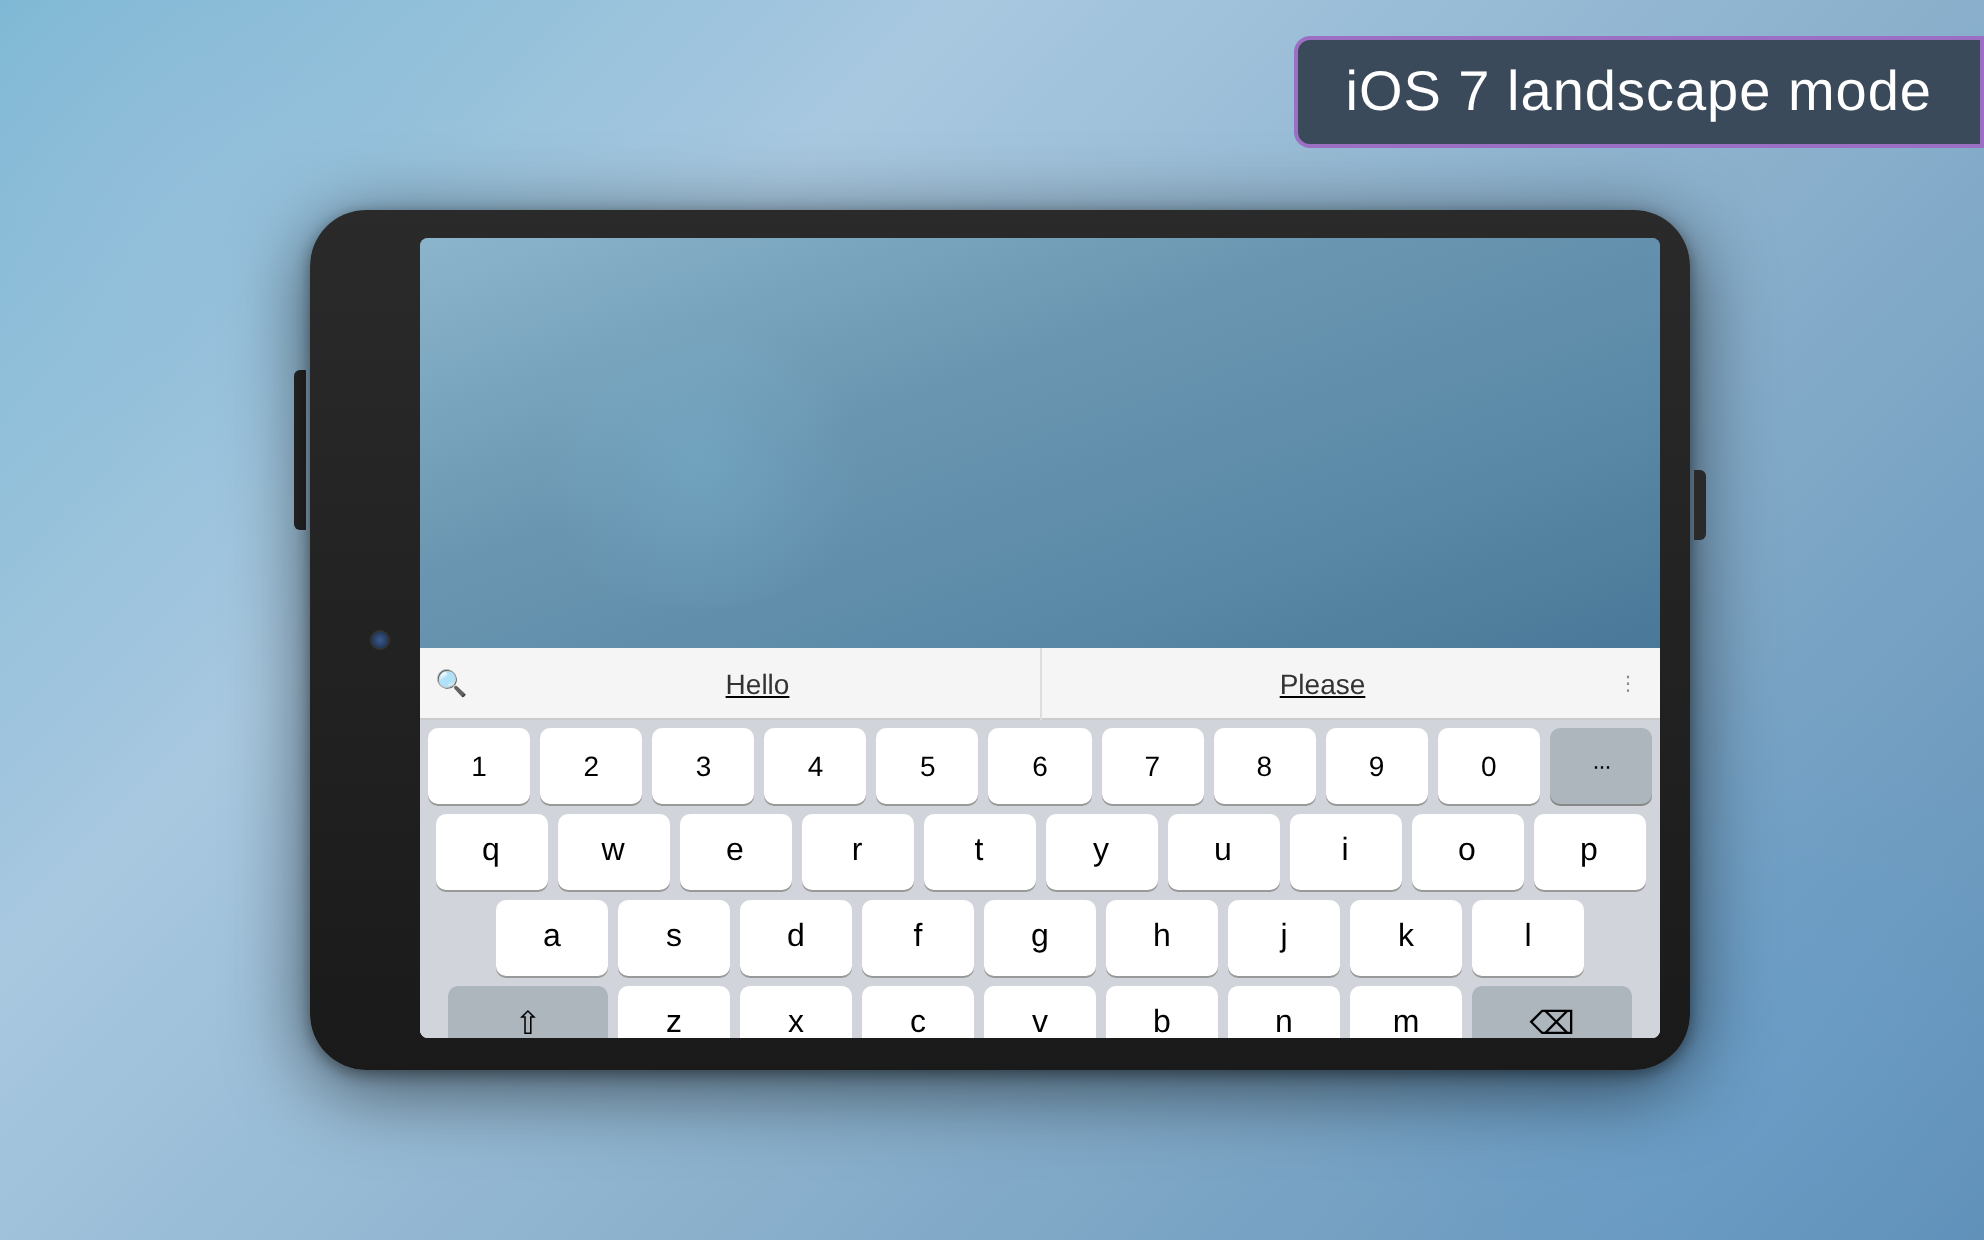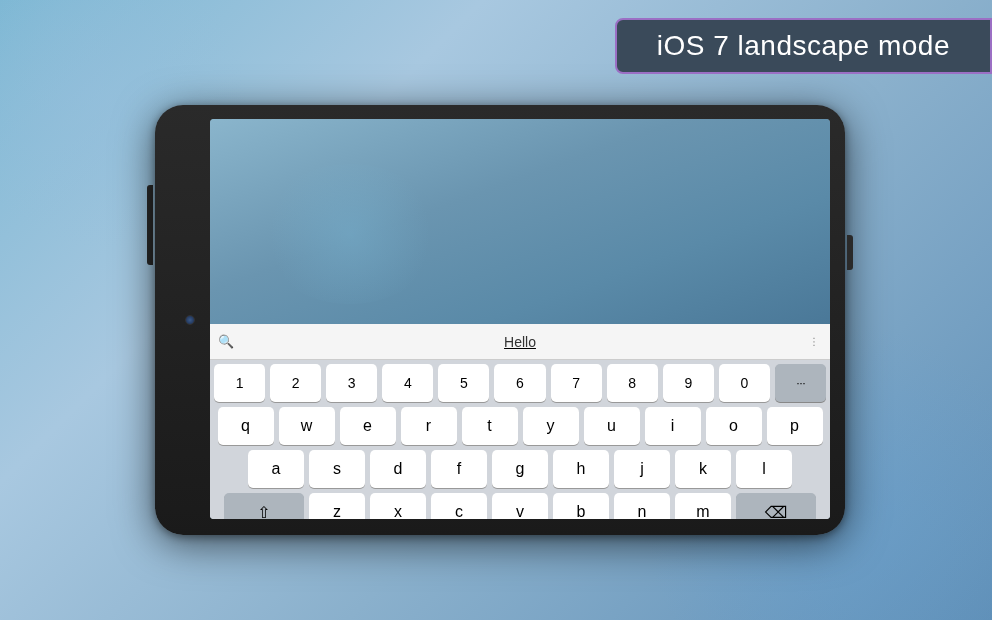--- a/index.html
+++ b/index.html
@@ -36,21 +36,21 @@
     }
 
     
     .title-badge {
       position: absolute;
       top: 18px;
       right: 0px;
       background: #3a4a5a;
       border: 2px solid #9b6fc4;
       border-radius: 8px 0 0 8px;
-      padding: 10px 40px;
+      padding: 10px 24px;
       color: white;
       font-size: 28px;
       font-weight: 300;
       letter-spacing: 0.5px;
       z-index: 10;
     }
 
     
     .tablet-wrapper {
       position: absolute;
@@ -259,20 +259,21 @@
     <div class="tablet-screen">
 
       <div class="screen-top"></div>
 
       <div class="keyboard-container">
 
         <div class="prediction-bar">
           <div class="prediction-search">🔍</div>
           <div class="prediction-words">
             <div class="prediction-word">Hello</div>
+            <div class="prediction-word">Please</div>
           </div>
           <div class="prediction-dots">⋮</div>
         </div>
 
         <div class="keyboard">
 
           <div class="key-row">
             <div class="key number">1</div>
             <div class="key number">2</div>
             <div class="key number">3</div>

